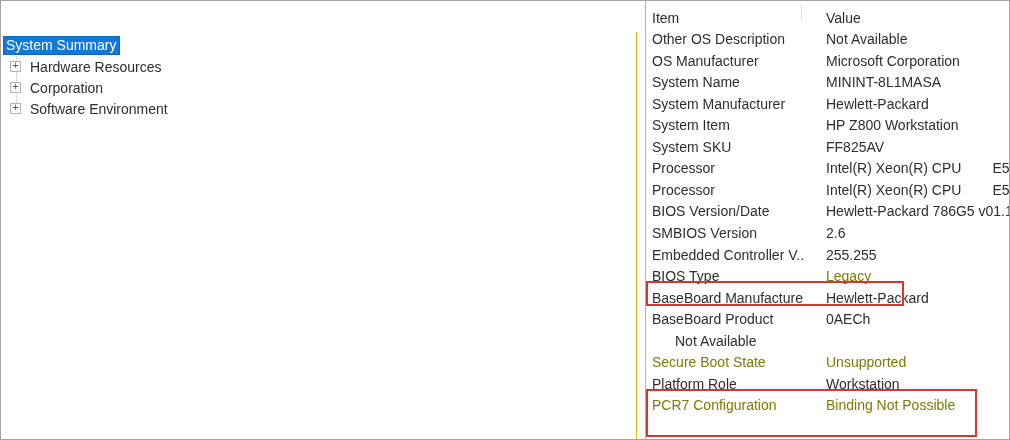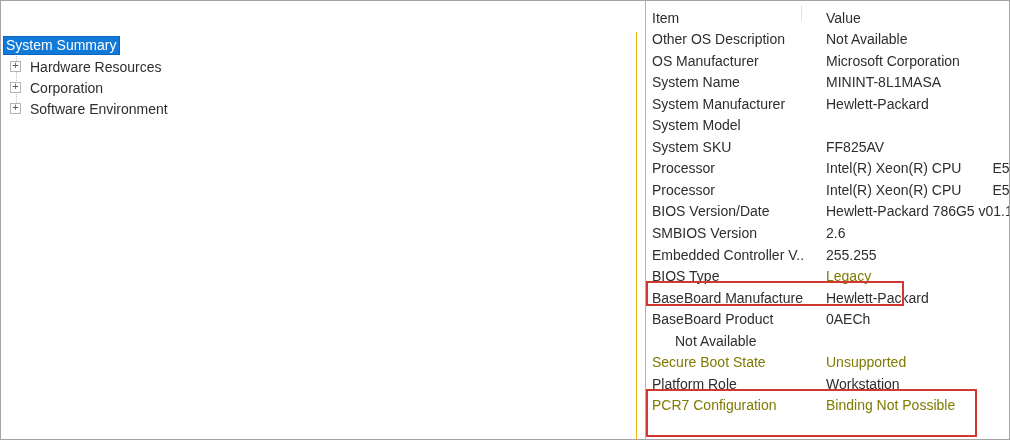--- a/index.html
+++ b/index.html
@@ -130,21 +130,22 @@
   </div>
         <div class="drow">
     <span class="cell-item">System Name</span>
     <span class="cell-value">MININT-8L1MASA</span>
   </div>
         <div class="drow">
     <span class="cell-item">System Manufacturer</span>
     <span class="cell-value">Hewlett-Packard</span>
   </div>
         <div class="drow">
-    <span class="cell-item">System Model</span>
+    <span class="cell-item">System Item</span>
+    <span class="cell-value">HP Z800 Workstation</span>
   </div>
         <div class="drow">
     <span class="cell-item">System SKU</span>
     <span class="cell-value">FF825AV</span>
   </div>
         <div class="drow">
     <span class="cell-item">Processor</span>
     <span class="cell-value">Intel(R) Xeon(R) CPU        E5506</span>
   </div>
         <div class="drow">

